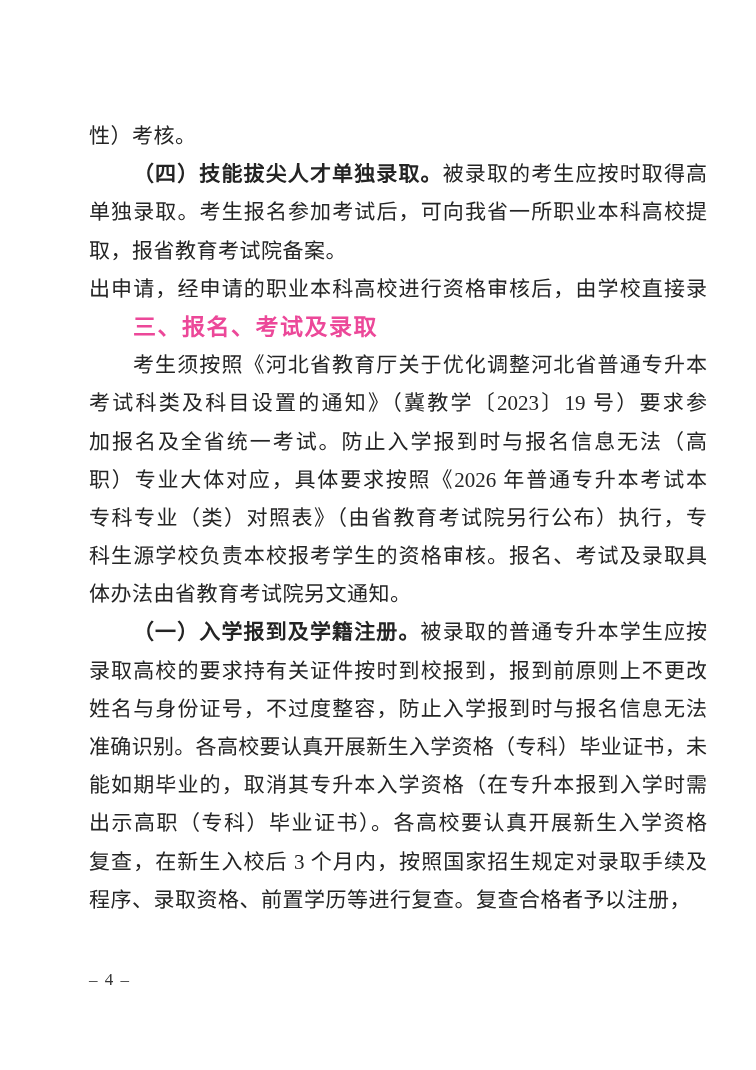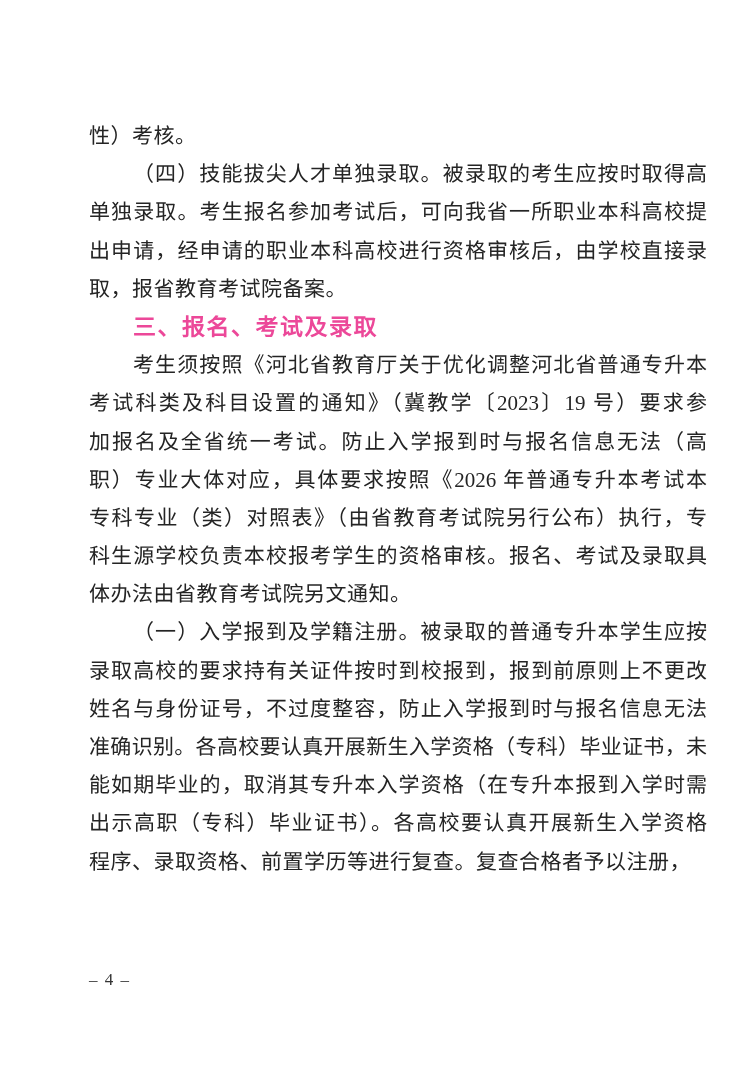--- a/index.html
+++ b/index.html
@@ -43,52 +43,53 @@
     width: 574px;
   }
   .line.heading {
     font-family: "Liberation Sans", "DejaVu Sans", sans-serif;
     font-weight: bold;
     font-size: 23px;
     letter-spacing: 1.5px;
     color: #ec4899;
   }
   .line .lead {
-    font-weight: normal;
+    font-weight: bold;
   }
   .page-number {
     position: absolute;
     left: 89px;
     top: 970px;
     font-size: 17px;
     letter-spacing: 1.5px;
     color: #333333;
     font-family: "Liberation Serif", "DejaVu Serif", serif;
   }
 </style>
 </head>
 <body>
 
 <div class="page">
   <div class="body-block">
       <div class="line body"><span class="lead"></span><span class="text">性）考核。</span></div>
       <div class="line body indent justify"><span class="lead">（四）技能拔尖人才单独录取。</span><span class="text">被录取的考生应按时取得高职，</span></div>
       <div class="line body justify"><span class="lead"></span><span class="text">单独录取。考生报名参加考试后，可向我省一所职业本科高校提</span></div>
+      <div class="line body"><span class="lead"></span><span class="text">取，报省教育考试院备案。</span></div>
       <div class="line body justify"><span class="lead"></span><span class="text">出申请，经申请的职业本科高校进行资格审核后，由学校直接录</span></div>
-      <div class="line body"><span class="lead"></span><span class="text">取，报省教育考试院备案。</span></div>
       <div class="line heading indent"><span class="lead"></span><span class="text">三、报名、考试及录取</span></div>
       <div class="line body indent justify"><span class="lead"></span><span class="text">考生须按照《河北省教育厅关于优化调整河北省普通专升本</span></div>
       <div class="line body justify"><span class="lead"></span><span class="text">考试科类及科目设置的通知》（冀教学〔2023〕19 号）要求参</span></div>
       <div class="line body justify"><span class="lead"></span><span class="text">加报名及全省统一考试。防止入学报到时与报名信息无法（高</span></div>
       <div class="line body justify"><span class="lead"></span><span class="text">职）专业大体对应，具体要求按照《2026 年普通专升本考试本</span></div>
       <div class="line body justify"><span class="lead"></span><span class="text">专科专业（类）对照表》（由省教育考试院另行公布）执行，专</span></div>
       <div class="line body justify"><span class="lead"></span><span class="text">科生源学校负责本校报考学生的资格审核。报名、考试及录取具</span></div>
       <div class="line body"><span class="lead"></span><span class="text">体办法由省教育考试院另文通知。</span></div>
       <div class="line body indent justify"><span class="lead">（一）入学报到及学籍注册。</span><span class="text">被录取的普通专升本学生应按</span></div>
       <div class="line body justify"><span class="lead"></span><span class="text">录取高校的要求持有关证件按时到校报到，报到前原则上不更改</span></div>
       <div class="line body justify"><span class="lead"></span><span class="text">姓名与身份证号，不过度整容，防止入学报到时与报名信息无法</span></div>
       <div class="line body justify"><span class="lead"></span><span class="text">准确识别。各高校要认真开展新生入学资格（专科）毕业证书，未</span></div>
       <div class="line body justify"><span class="lead"></span><span class="text">能如期毕业的，取消其专升本入学资格（在专升本报到入学时需</span></div>
       <div class="line body justify"><span class="lead"></span><span class="text">出示高职（专科）毕业证书）。各高校要认真开展新生入学资格</span></div>
+      <div class="line body justify"><span class="lead"></span><span class="text">复查，在新生入校后 3 个月内，按照国家招生规定对录取手续及</span></div>
       <div class="line body"><span class="lead"></span><span class="text">程序、录取资格、前置学历等进行复查。复查合格者予以注册，</span></div>
     </div>
   <div class="page-number">– 4 –</div>
 </div>
 
 </body></html>

